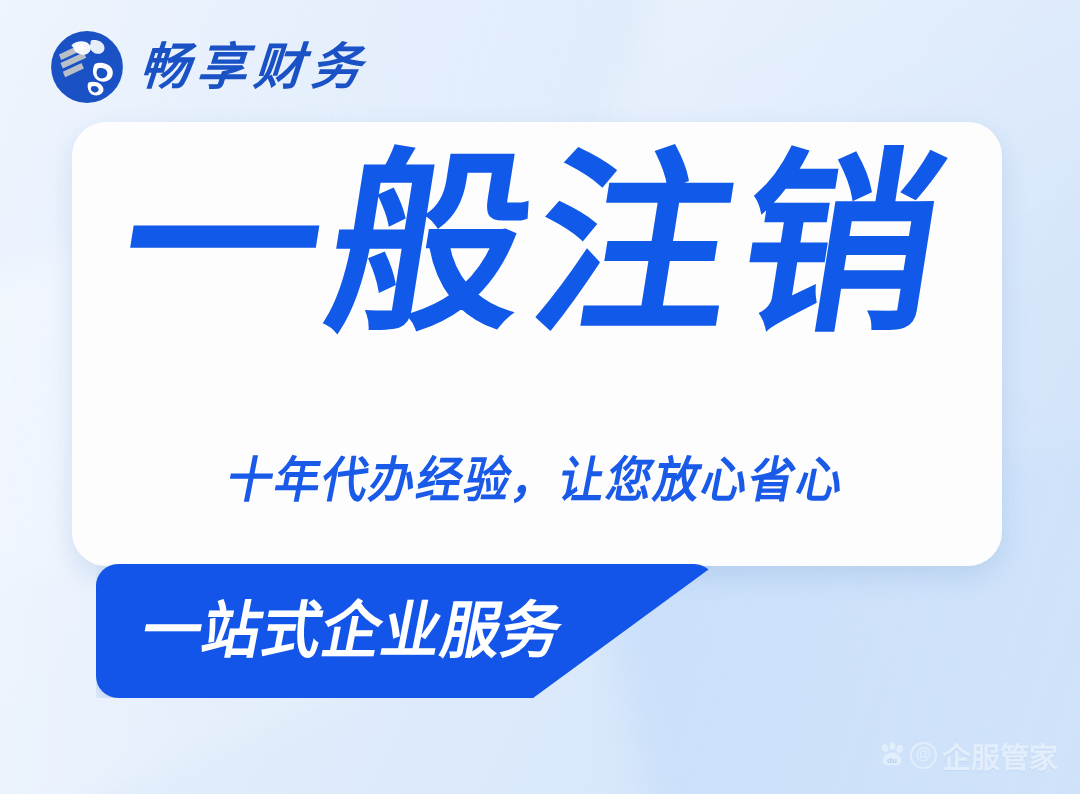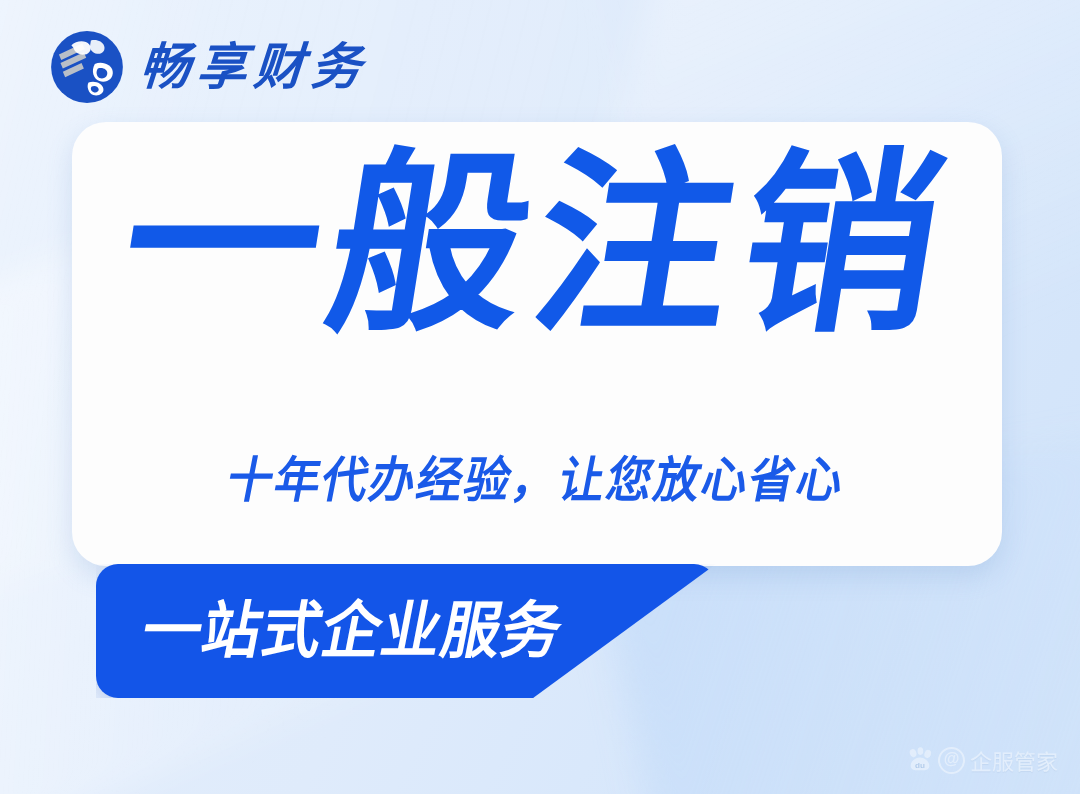--- a/index.html
+++ b/index.html
@@ -178,22 +178,22 @@
     border-radius: 50%;
     color: #ffffff;
     font-size: 16px;
     font-weight: 700;
     line-height: 20px;
     text-align: center;
     font-family: "Liberation Sans", sans-serif;
   }
   .wm-name {
     font-family: "DejaVu Sans", "Liberation Sans", sans-serif;
-    font-size: 22px;
-    font-weight: 400;
+    font-size: 29px;
+    font-weight: 700;
     color: #ffffff;
     letter-spacing: 0px;
     text-shadow: 0 1px 1px rgba(120,150,190,0.35);
     white-space: nowrap;
     text-align: center;
   }
 </style>
 </head>
 <body>
 

